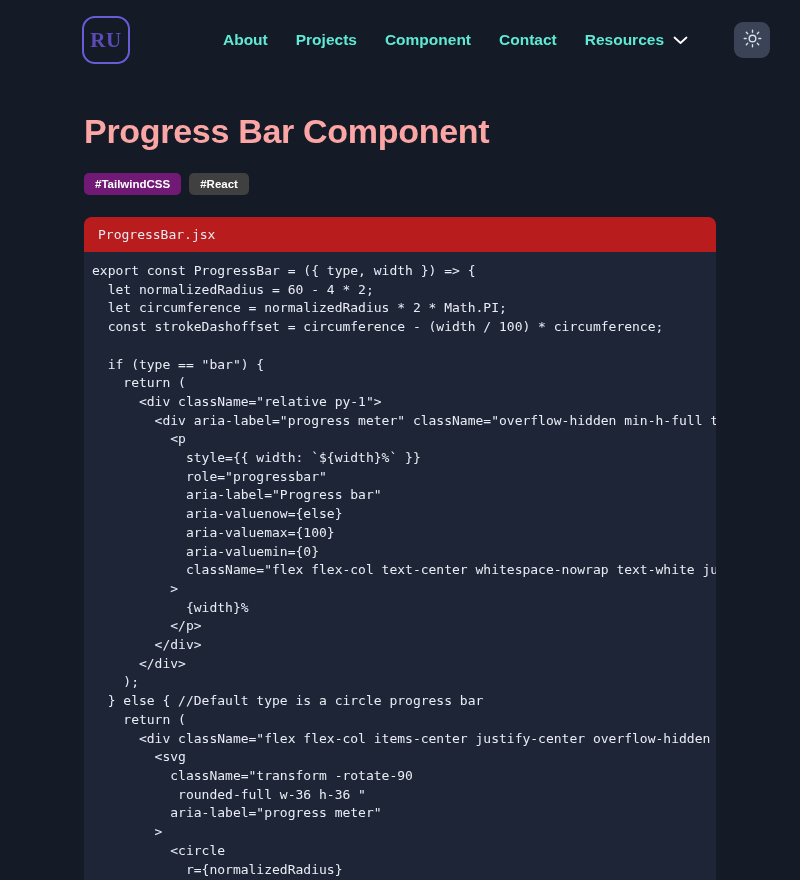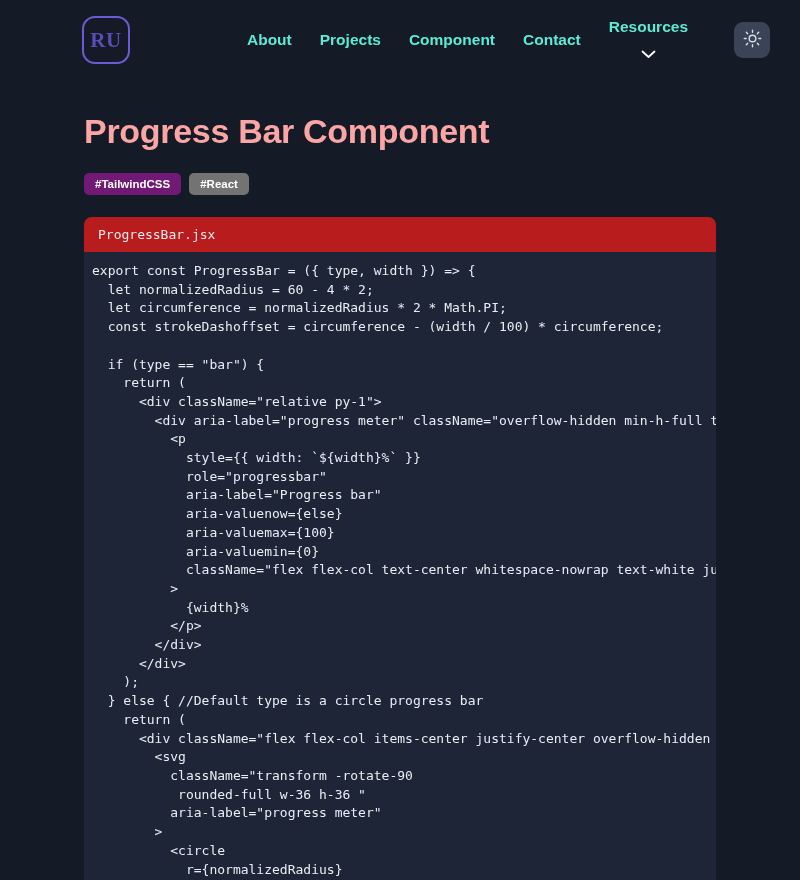--- a/index.html
+++ b/index.html
@@ -40,21 +40,21 @@
     gap: 28px;
   }
   .nav-link {
     color: #5eead4;
     font-size: 15.5px;
     font-weight: bold;
     text-decoration: none;
     white-space: nowrap;
     cursor: pointer;
   }
-  .nav-dropdown { display: flex; align-items: center; gap: 9px; cursor: pointer; flex-direction: column; }
+  .nav-dropdown { display: flex; align-items: center; gap: 9px; cursor: pointer; }
   .chev { display: block; }
   .theme-toggle {
     margin-left: 18px;
     width: 36px; height: 36px;
     background: #3a4456;
     border: none;
     border-radius: 9px;
     display: flex; align-items: center; justify-content: center;
     cursor: pointer;
     flex: 0 0 auto;
@@ -139,21 +139,21 @@
         </span>
       </button>
     </nav>
   </div>
 
   <div class="main">
     <h1 class="page-title">Progress Bar Component</h1>
 
     <div class="tags">
       <span class="tag" style="background: #701a75;">#TailwindCSS</span>
-      <span class="tag" style="background: #737373; text-align: right;">#React</span>
+      <span class="tag" style="background: #404040; text-align: right;">#React</span>
     </div>
 
     <div class="code-card">
       <div class="code-header">ProgressBar.jsx</div>
       <div class="code-body">
           <div class="code-line">export const ProgressBar = ({ type, width }) =&gt; {</div>
           <div class="code-line">  let normalizedRadius = 60 - 4 * 2;</div>
           <div class="code-line">  let circumference = normalizedRadius * 2 * Math.PI;</div>
           <div class="code-line">  const strokeDashoffset = circumference - (width / 100) * circumference;</div>
           <div class="code-line">&nbsp;</div>

